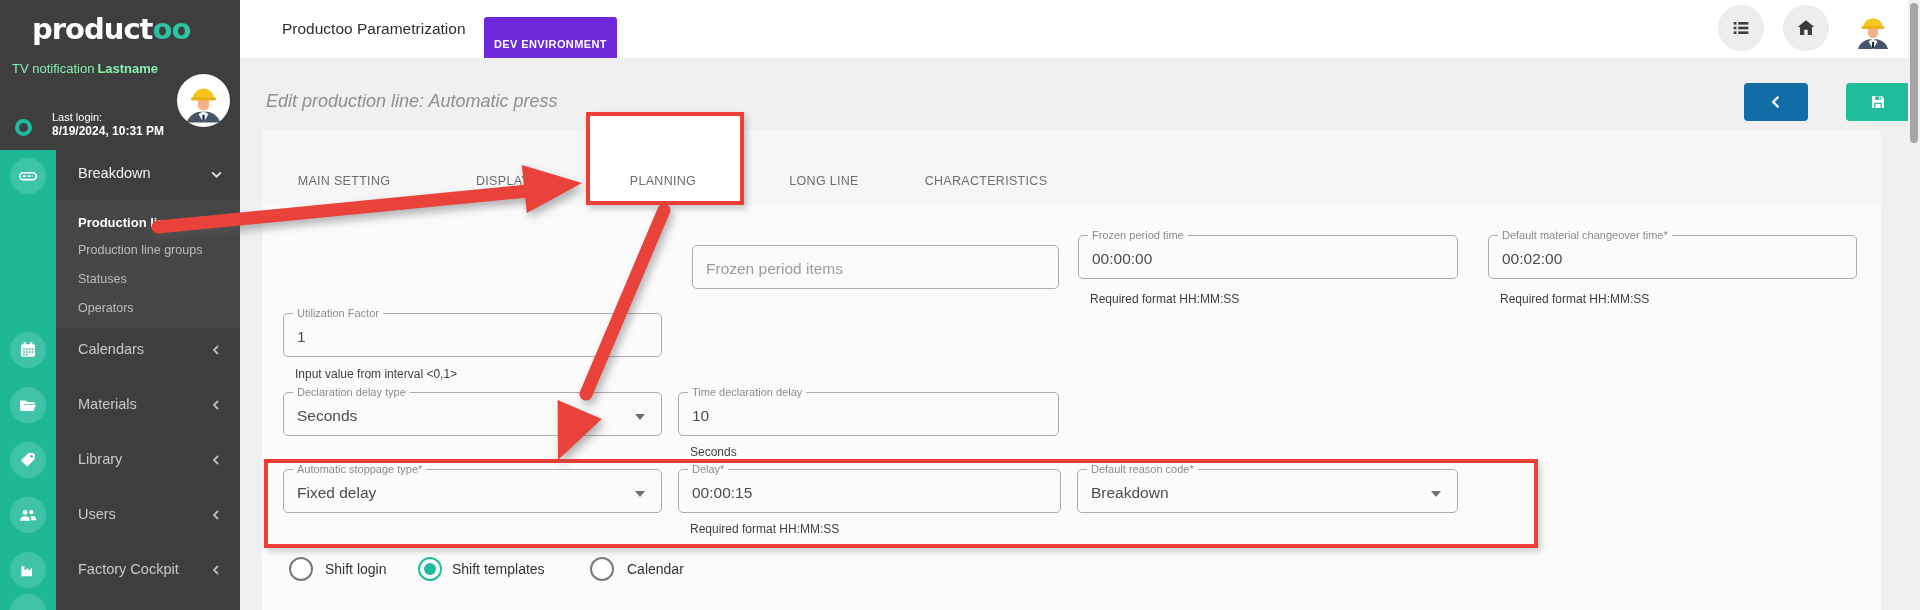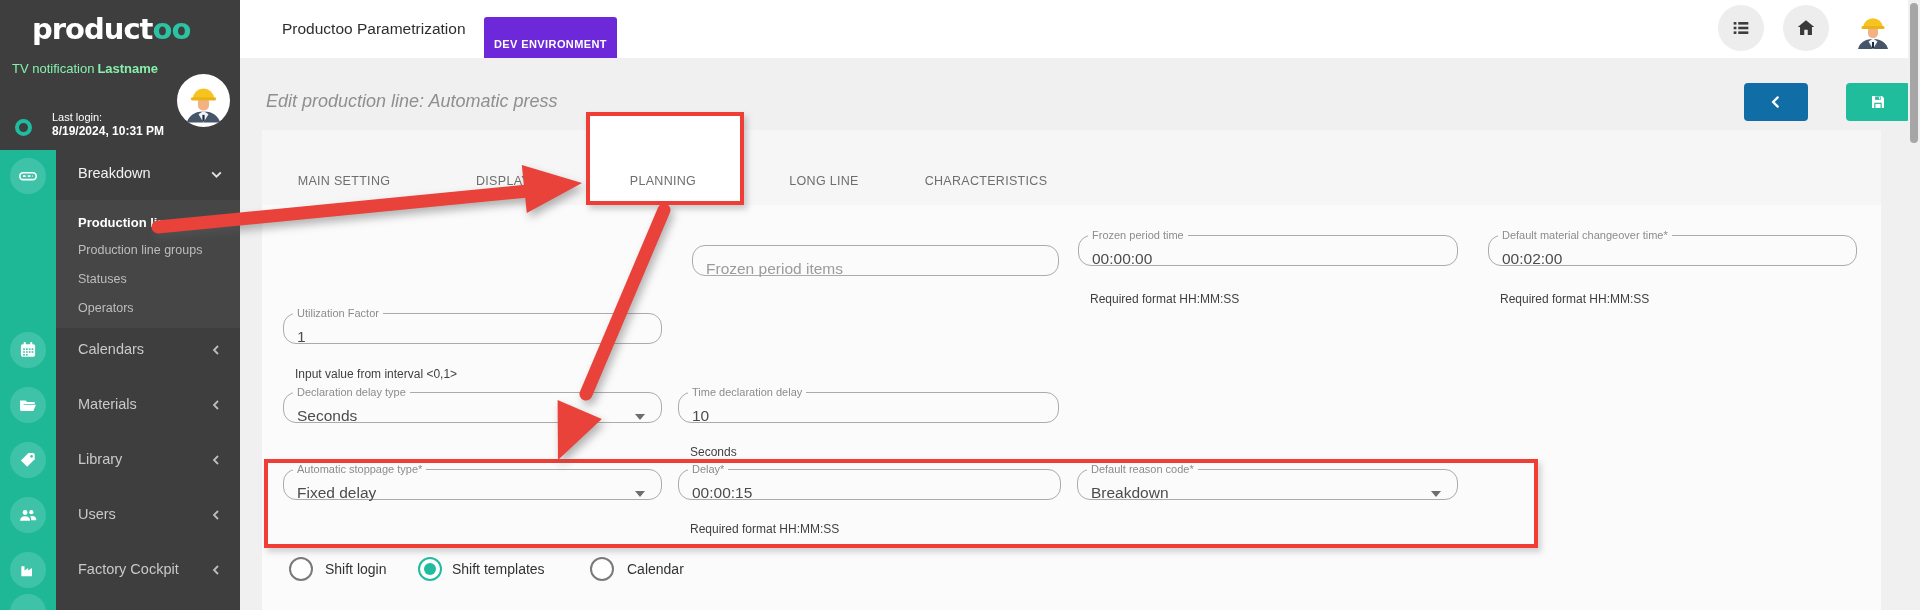--- a/index.html
+++ b/index.html
@@ -43,21 +43,21 @@
   
   .gutter{position:absolute;top:130px;height:480px;background:#f0f0f0;}
   .panel{position:absolute;left:262px;top:130px;width:1619px;height:480px;background:#fbfbfb;}
   .tabs-strip{position:absolute;left:262px;top:130px;width:1619px;height:75px;background:#f6f6f6;}
   .tab{position:absolute;top:174px;transform:translateX(-50%);font-size:12.5px;font-weight:500;
        color:#6e6e6e;letter-spacing:.3px;z-index:3;white-space:nowrap;}
   .planning-box{position:absolute;left:586px;top:112px;width:158px;height:93px;background:#fff;
                 border:4px solid #ee3e36;box-sizing:border-box;z-index:2;
                 box-shadow:3px 4px 6px rgba(110,110,110,.35);}
   
-  .field{position:absolute;height:31px;border:1px solid #ababab;border-radius:13px;box-sizing:border-box;}
+  .field{position:absolute;height:44px;border:1px solid #ababab;border-radius:5px;box-sizing:border-box;}
   .flabel{position:absolute;top:-7px;left:9px;font-size:11px;color:#8c8c8c;background:#fbfbfb;
           padding:0 4px;white-space:nowrap;}
   .fvalue{position:absolute;left:13px;top:14px;font-size:15.5px;color:#4c4c4c;white-space:nowrap;}
   .fvalue.ph{color:#9b9b9b;}
   .caret{position:absolute;right:16px;top:21px;width:0;height:0;border-left:5px solid transparent;
          border-right:5px solid transparent;border-top:6px solid #6e6e6e;}
   .helper{position:absolute;font-size:12px;color:#3f3f3f;white-space:nowrap;}
   .redbox-row{position:absolute;left:264px;top:459px;width:1274px;height:89px;border:4px solid #ee3e36;
               box-sizing:border-box;box-shadow:3px 4px 6px rgba(110,110,110,.3);z-index:4;}
   

